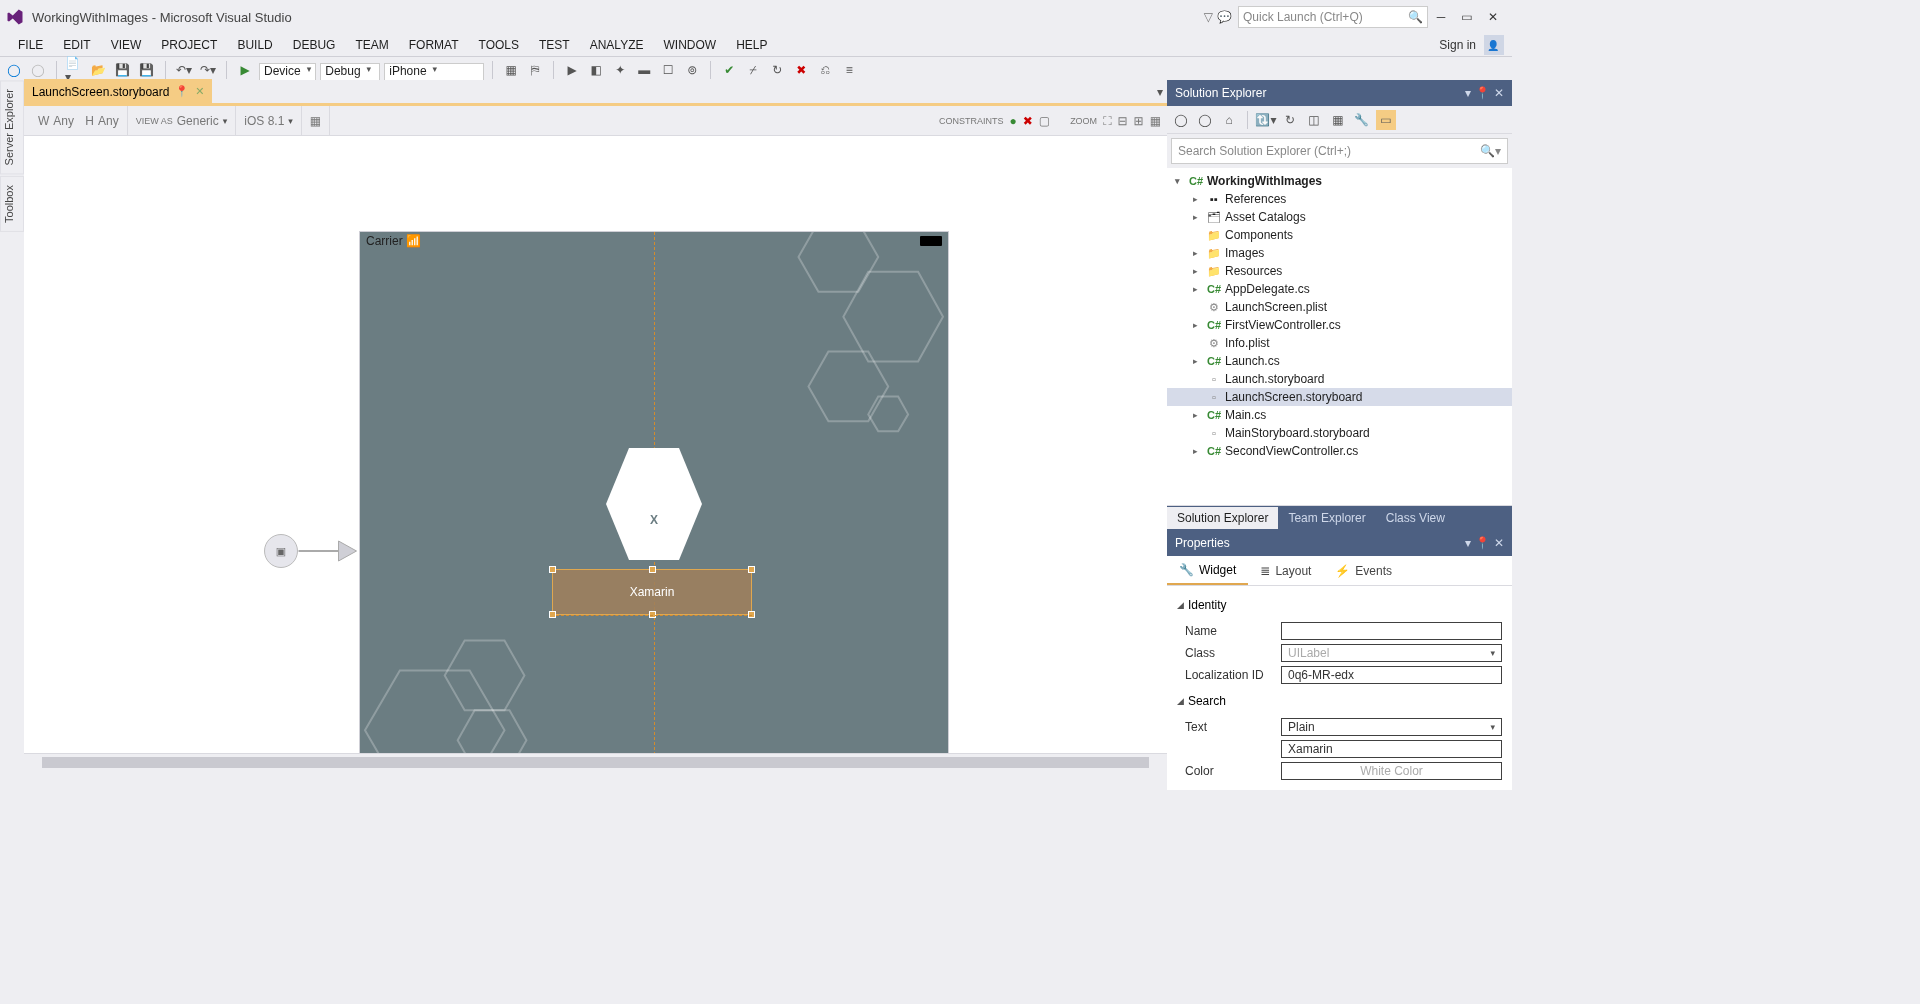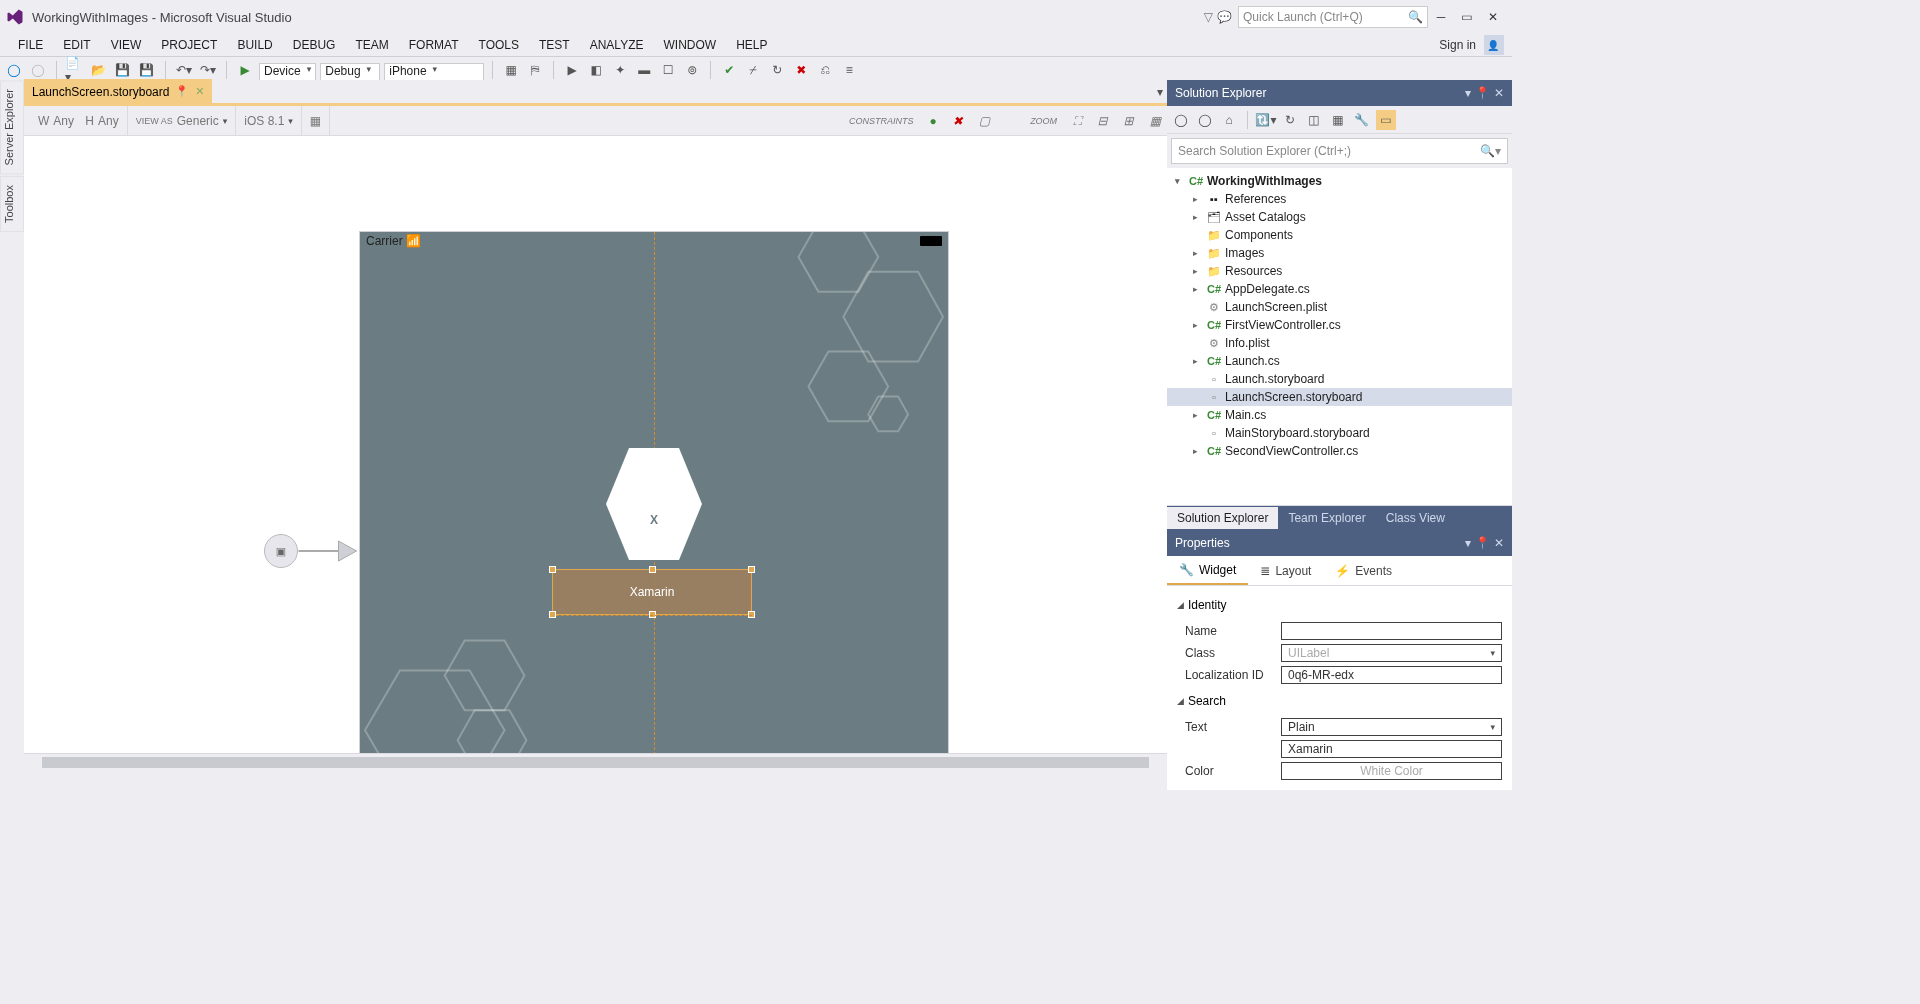--- a/index.html
+++ b/index.html
@@ -28,21 +28,21 @@
 .leftdock { position:absolute; left:0; top:80px; width:24px; display:flex; flex-direction:column; }
 .leftdock .dtab { writing-mode:vertical-rl; transform:rotate(180deg); background:#eeeef2; color:#444; padding:8px 2px; font-size:11px; text-align:center; margin-bottom:2px; border:1px solid #e0e0e6; }
 
 .docwell { position:absolute; left:24px; top:80px; right:345px; bottom:20px; background:#fff; display:flex; flex-direction:column; }
 .tabrow { height:26px; background:#eeeef2; display:flex; align-items:center; border-bottom:3px solid #f5cc84; }
 .doctab { height:26px; background:#f5cc84; color:#000; display:flex; align-items:center; padding:0 8px; font-size:12px; gap:6px; }
 .doctab .close { font-size:11px; color:#8a6; }
 .tabrow .drop { margin-left:auto; margin-right:4px; color:#555; }
 .sbtoolbar { height:30px; background:#eeeef2; border-bottom:1px solid #dadae0; display:flex; align-items:center; padding:0 6px; font-size:11px; color:#777; }
 .sbtoolbar .seg { padding:0 8px; border-right:1px solid #dadae0; height:100%; display:flex; align-items:center; gap:4px; }
-.sbtoolbar .right { margin-left:auto; display:flex; align-items:center; gap:16px;font-style:italic; }
+.sbtoolbar .right { margin-left:auto; display:flex; align-items:center; gap:6px; }
 .canvas-wrap { flex:1; background:#fff; position:relative; overflow:hidden; }
 .scrollh { position:absolute; bottom:0; left:0; right:0; height:17px; background:#eeeef2; border-top:1px solid #dadae0; }
 .scrollh .thumb { position:absolute; left:18px; right:18px; top:3px; height:11px; background:#c9c9d0; }
 
 .device { position:absolute; left:335px; top:95px; width:590px; height:540px; background:#6b7d82; border:1px solid #cfcfd6; }
 .statusbar { position:absolute; top:0; left:0; right:0; height:18px; color:#222; font-size:11px; display:flex; align-items:center; padding:0 6px;text-align:right; }
 .statusbar .batt { margin-left:auto; width:22px; height:10px; background:#000; border-radius:1px; }
 .device .guide-v { position:absolute; top:0; bottom:0; left:294px; width:0; border-left:1px dashed #d28b2e; }
 .device .guide-h { position:absolute; left:196px; right:196px; top:393px; height:0; border-top:1px dashed #d28b2e; }
 .hexlogo { position:absolute; left:244px; top:214px; width:100px; height:116px; }

